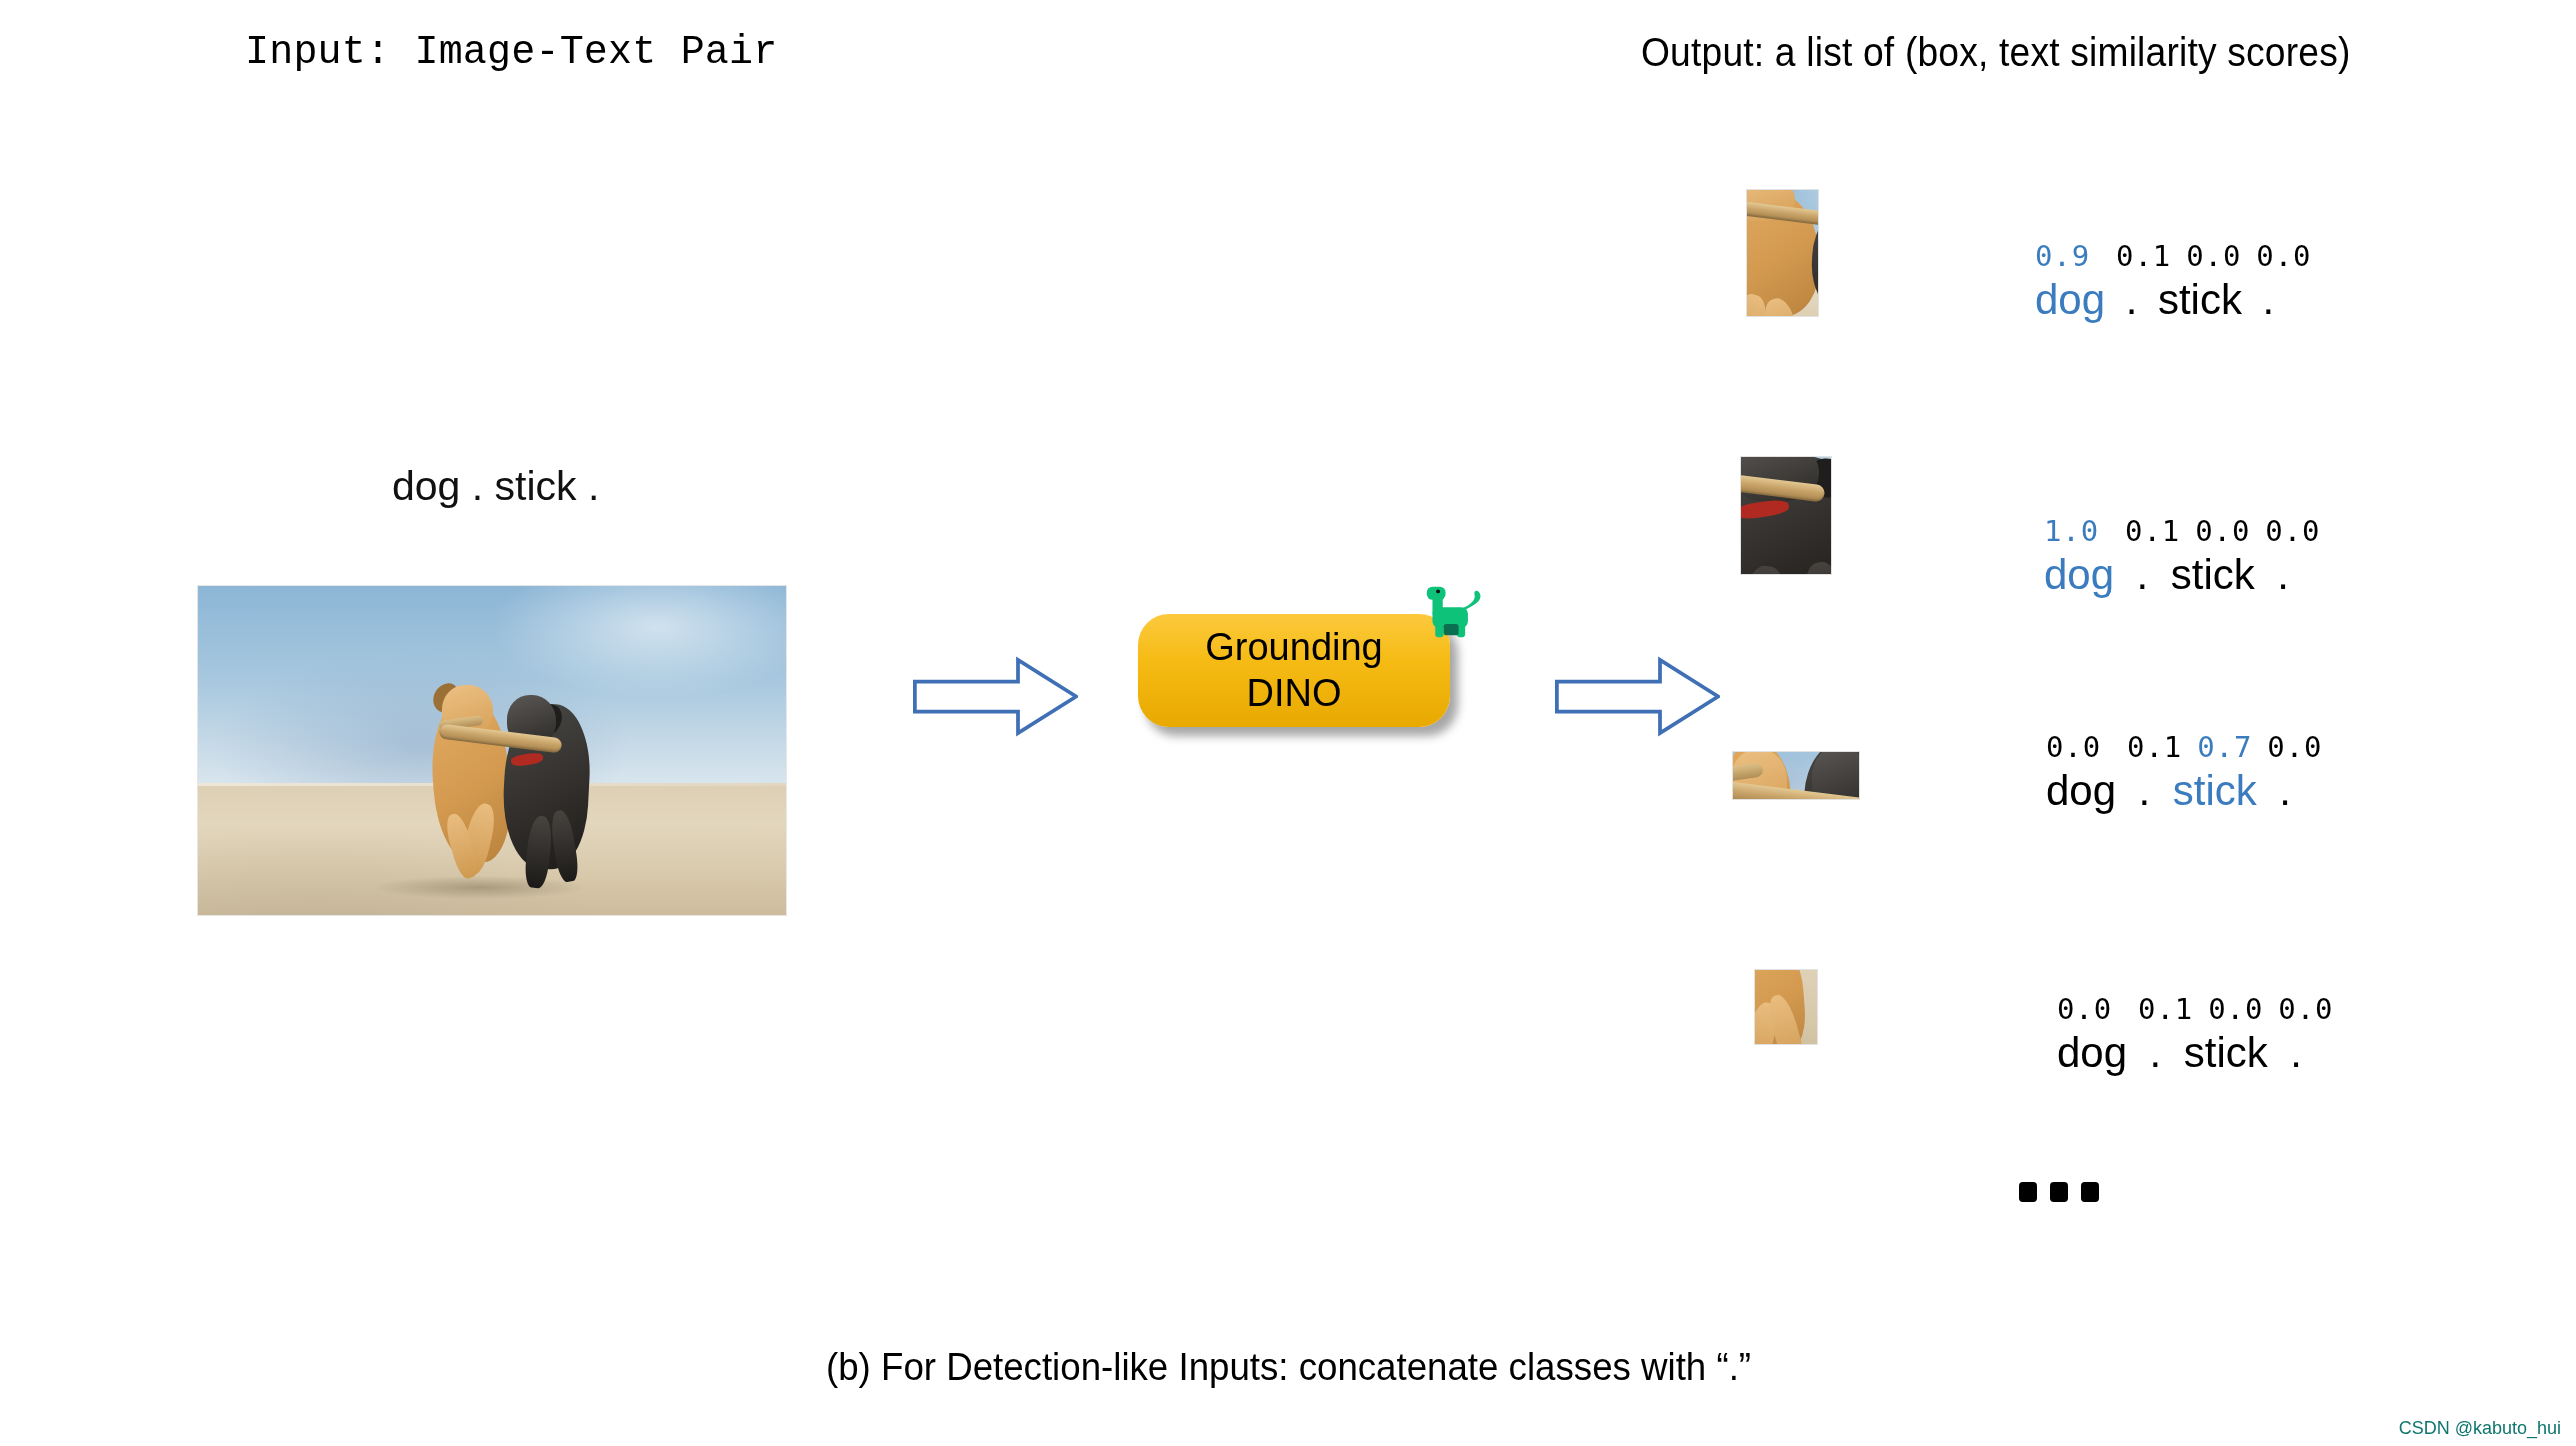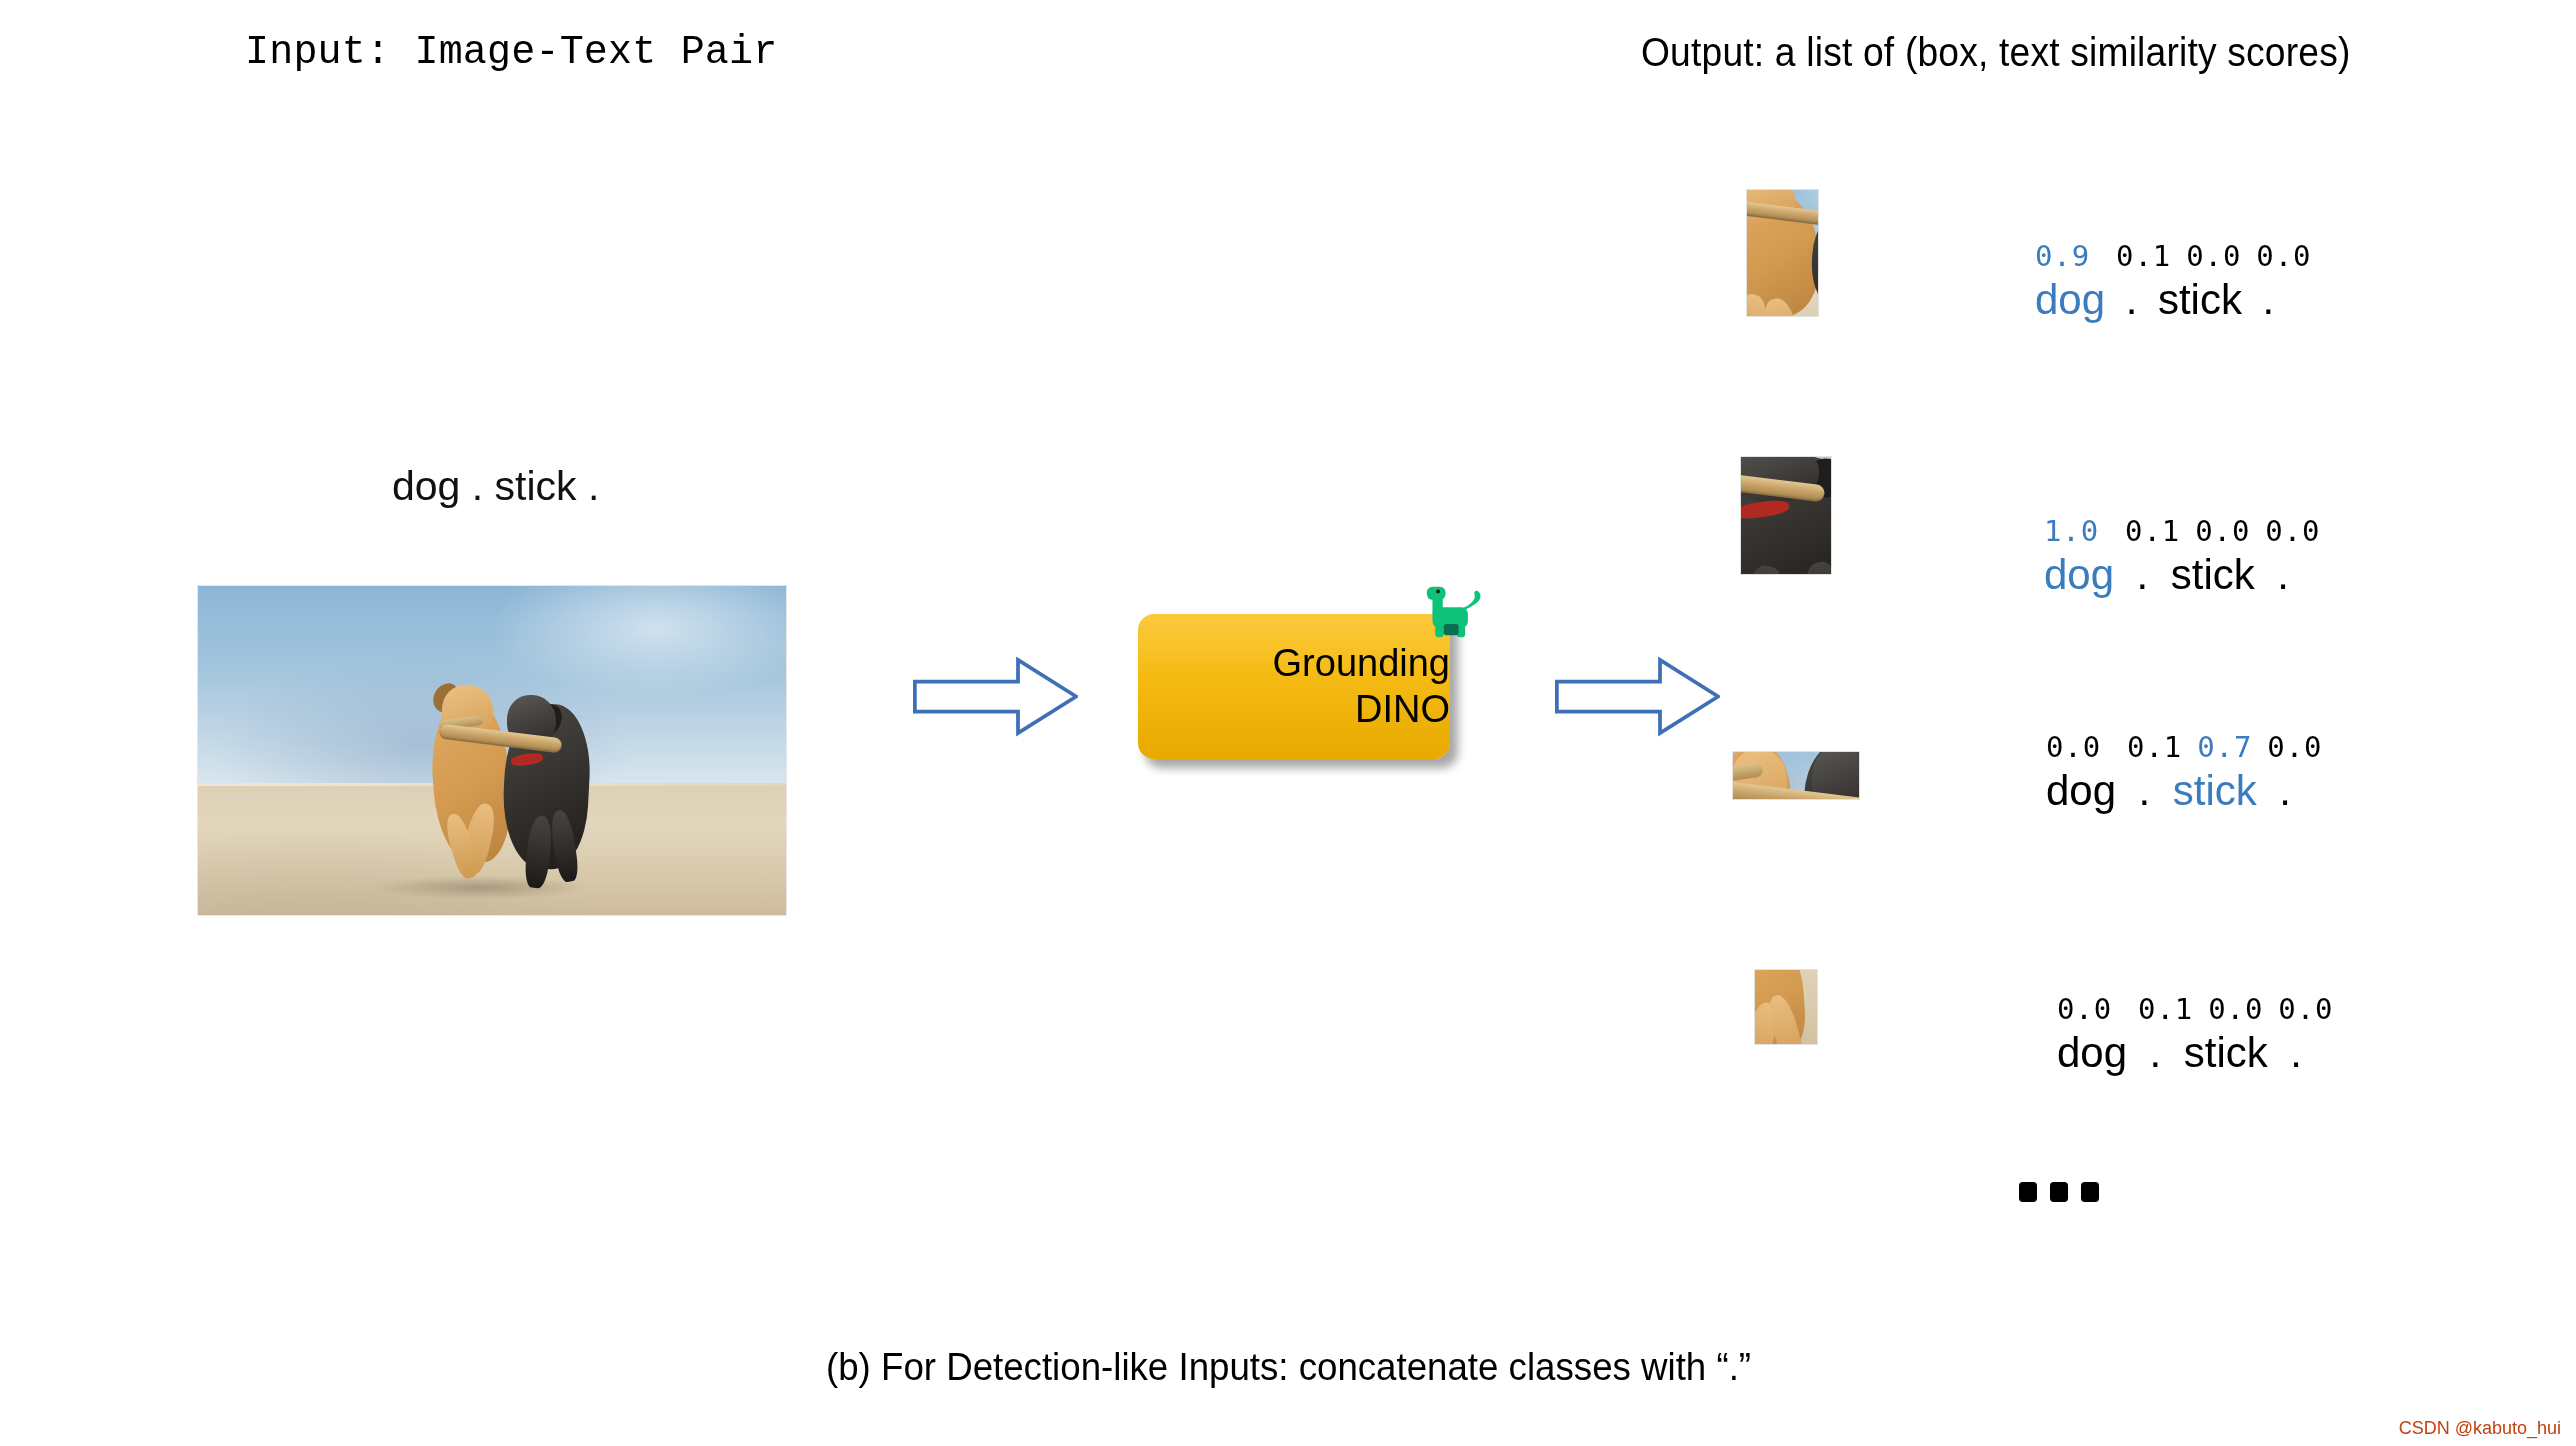--- a/index.html
+++ b/index.html
@@ -146,26 +146,26 @@
 
   
   .arrow { position: absolute; }
   #arrow-1 { left: 913px; top: 656px; }
   #arrow-2 { left: 1555px; top: 656px; }
 
   
   #model-box {
     position: absolute;
     left: 1138px; top: 614px;
-    width: 312px; height: 145px;
-    border-radius: 16px;
+    width: 312px; height: 113px;
+    border-radius: 31px;
     background: linear-gradient(180deg, #fcc93d 0%, #f5bb14 42%, #e8a900 100%);
     box-shadow: 7.5px 8.4px 9.4px rgba(0,0,0,.35);
     display: flex; flex-direction: column;
-    align-items: flex-end; justify-content: center;
+    align-items: center; justify-content: center;
     gap: 1.9px;
   }
   #model-box .ln { font-size: 38px; color: #000; line-height: 1.16; }
 
   #dino-icon {
     position: absolute;
     left: 1421px; top: 583px;
     width: 64px; height: 56px;
   }
 
@@ -215,21 +215,21 @@
   
   #caption {
     position: absolute; left: 826px; top: 1345px;
     font-size: 39px; color: #000; white-space: nowrap;
     transform: scaleX(0.94); transform-origin: left top;
   }
 
   
   #watermark {
     position: absolute; right: 15px; bottom: 7.5px;
-    font-size: 18px; color: #c2410c; white-space: nowrap;
+    font-size: 18px; color: #0f766e; white-space: nowrap;
   }
 </style>
 </head>
 <body>
 
 <div class="page">
 
   <div class="hdr" id="hdr-input">Input: Image-Text Pair</div>
   <div class="hdr" id="hdr-output">Output: a list of (box, text similarity scores)</div>
 

